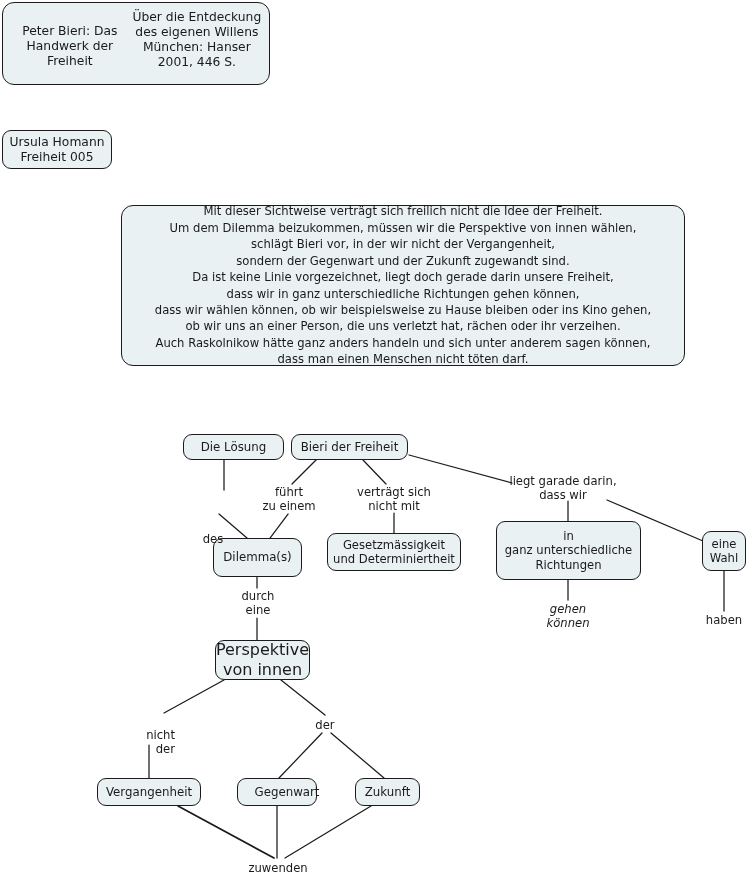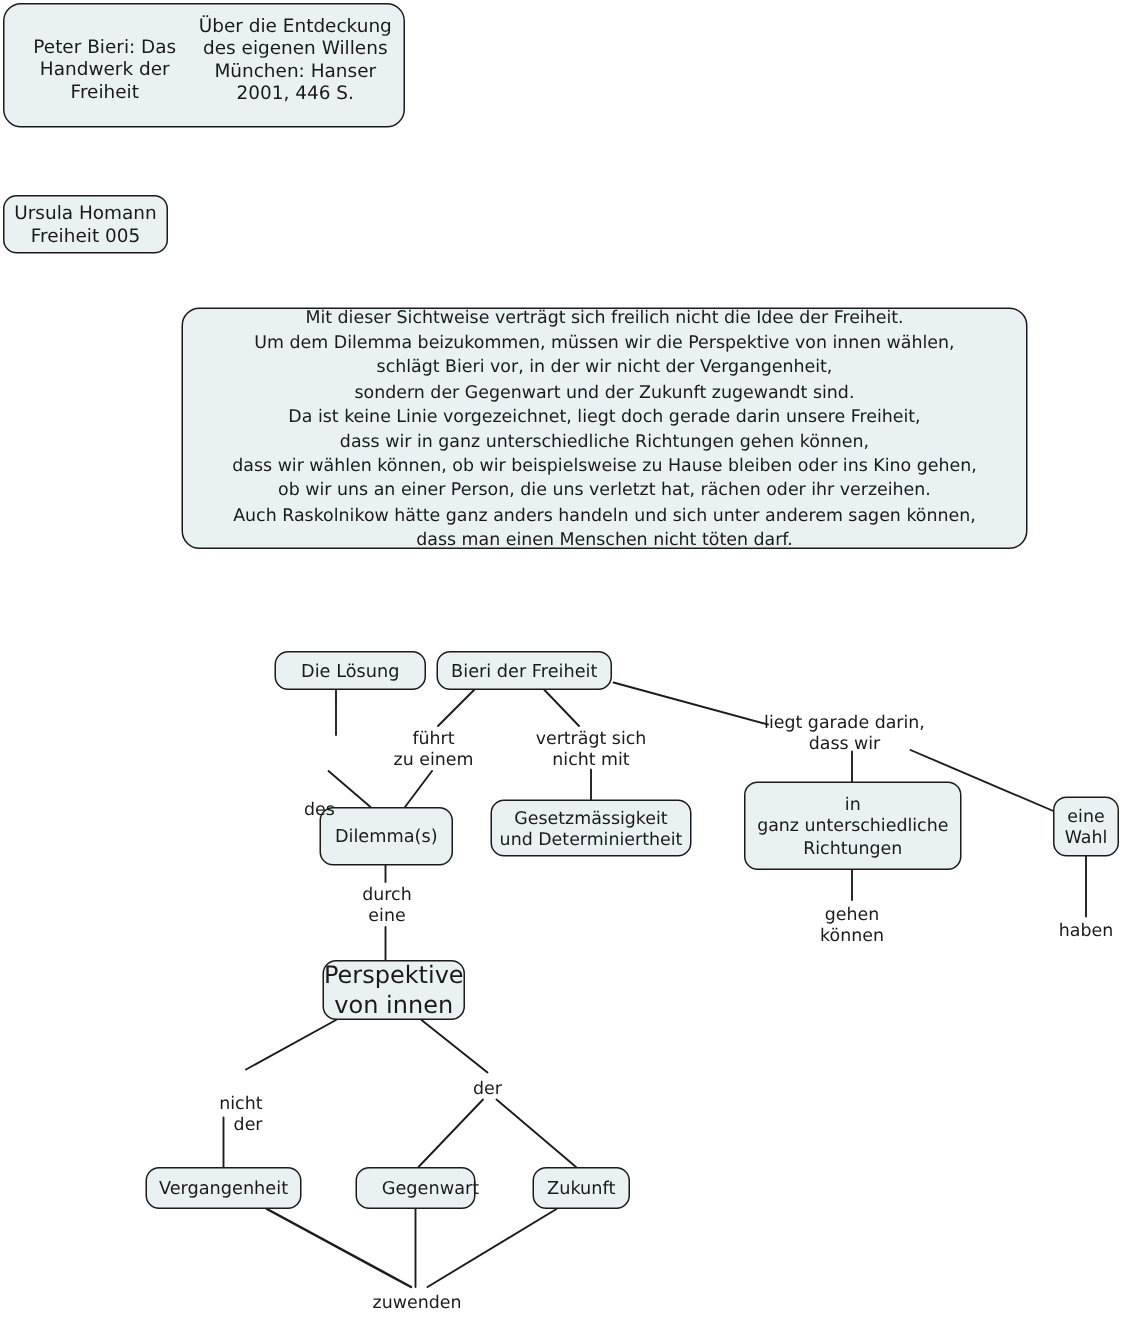--- a/index.html
+++ b/index.html
@@ -93,21 +93,21 @@
     text-align: center;
     color: #1a1a1a;
     white-space: pre-line;
     background: transparent;
   }
   #lbl-des        { left: 190px; top: 492px; width: 46px; margin-top: 40px; }
   #lbl-fuehrt     { left: 252px; top: 485px; width: 74px; }
   #lbl-vertraegt  { left: 348px; top: 485px; width: 92px; }
   #lbl-liegt      { left: 500px; top: 474px; width: 126px; }
   #lbl-durch      { left: 230px; top: 589px; width: 56px; }
-  #lbl-gehen      { left: 538px; top: 602px; width: 60px; }
+  #lbl-gehen      { left: 538px; top: 602px; width: 60px; font-style: italic; }
   #lbl-haben      { left: 700px; top: 613px; width: 48px; }
   #lbl-nicht      { left: 123px; top: 728px; width: 52px; text-align: right; }
   #lbl-der        { left: 305px; top: 718px; width: 40px; }
   #lbl-zuwenden   { left: 238px; top: 861px; width: 80px; }
 </style>
 </head>
 <body>
 
 <div id="canvas">
 

